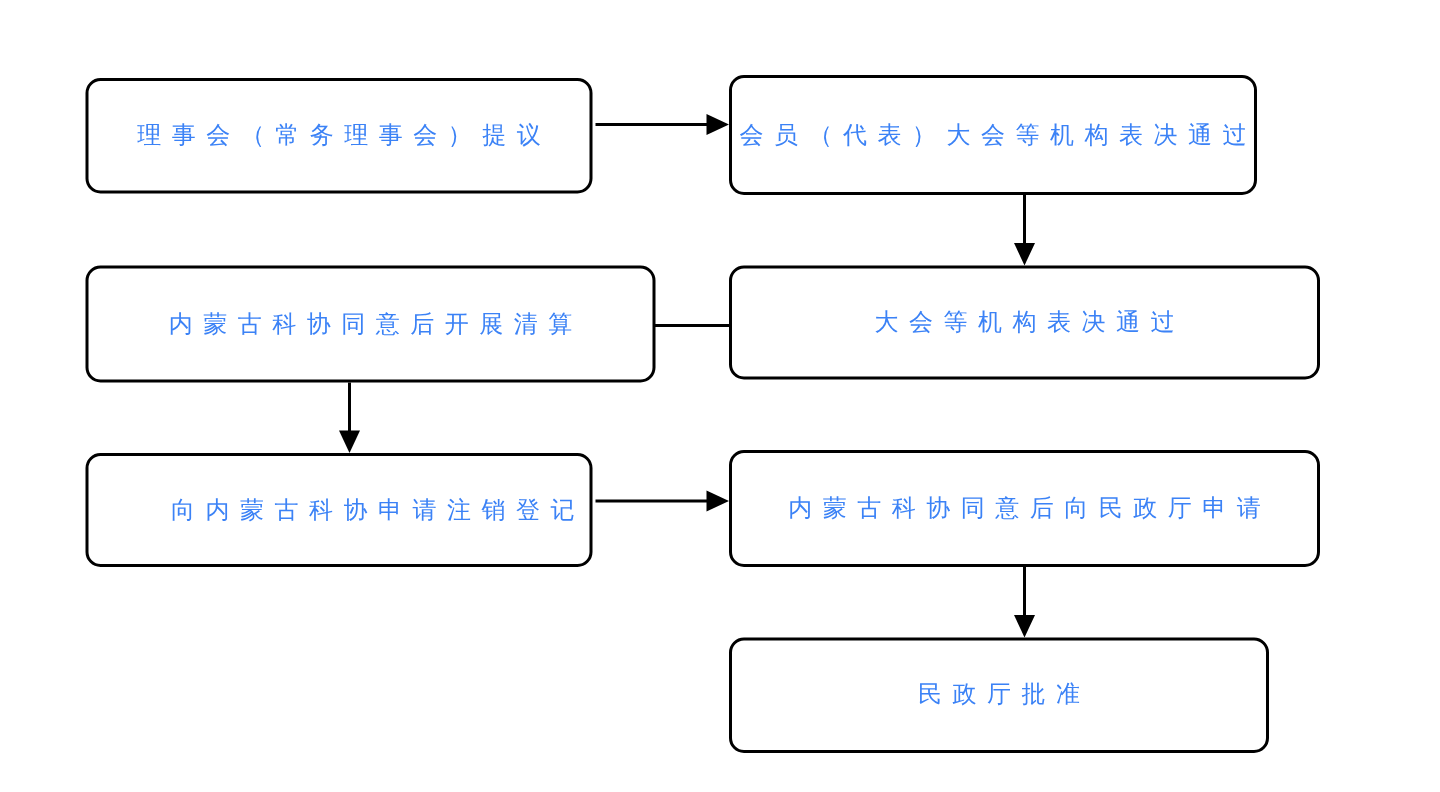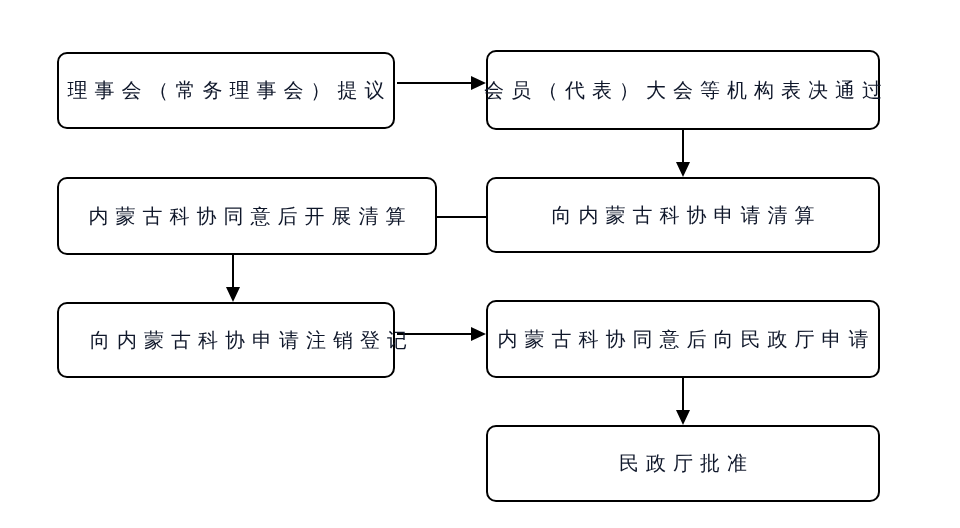--- a/index.html
+++ b/index.html
@@ -27,34 +27,34 @@
     box-sizing: border-box;
     border: 2px solid #000000;
     border-radius: 10px;
     background: #ffffff;
     display: flex;
     align-items: center;
     justify-content: center;
     text-align: center;
   }
   .node .label {
-    font-size: 20px;
-    color: #0f172a;
+    font-size: 16px;
+    color: #3b82f6;
     letter-spacing: 7px;
     margin-right: -7px;
     white-space: nowrap;
   }
   
   .n1 { left: 57px;  top: 52px;  width: 338px; height: 77px; }
-  .n2 { left: 486px; top: 50px;  width: 394px; height: 80px; }
+  .n2 { left: 486px; top: 50px;  width: 352px; height: 80px; }
   .n3 { left: 57px;  top: 177px; width: 380px; height: 78px; }
   .n4 { left: 486px; top: 177px; width: 394px; height: 76px; }
   .n5 { left: 57px;  top: 302px; width: 338px; height: 76px; padding-left: 45px; }
   .n6 { left: 486px; top: 300px; width: 394px; height: 78px; justify-content: center; }
-  .n7 { left: 486px; top: 425px; width: 394px; height: 77px; text-align: center; }
+  .n7 { left: 486px; top: 425px; width: 360px; height: 77px; text-align: center; }
 </style>
 </head>
 <body>
 
 <div class="canvas">
 
   <svg class="arrows" width="960" height="528" viewBox="0 0 960 528" stroke="#000000" fill="#000000">
 
     <g>
       <line x1="397" y1="83" x2="474" y2="83" stroke-width="2"></line>
@@ -93,21 +93,21 @@
 
   <div class="node n2">
     <span class="label">会员（代表）大会等机构表决通过</span>
   </div>
 
   <div class="node n3">
     <span class="label">内蒙古科协同意后开展清算</span>
   </div>
 
   <div class="node n4">
-    <span class="label">向内蒙古科协申请清算</span>
+    <span class="label">大会等机构表决通过</span>
   </div>
 
   <div class="node n5">
     <span class="label">向内蒙古科协申请注销登记</span>
   </div>
 
   <div class="node n6">
     <span class="label">内蒙古科协同意后向民政厅申请</span>
   </div>
 

